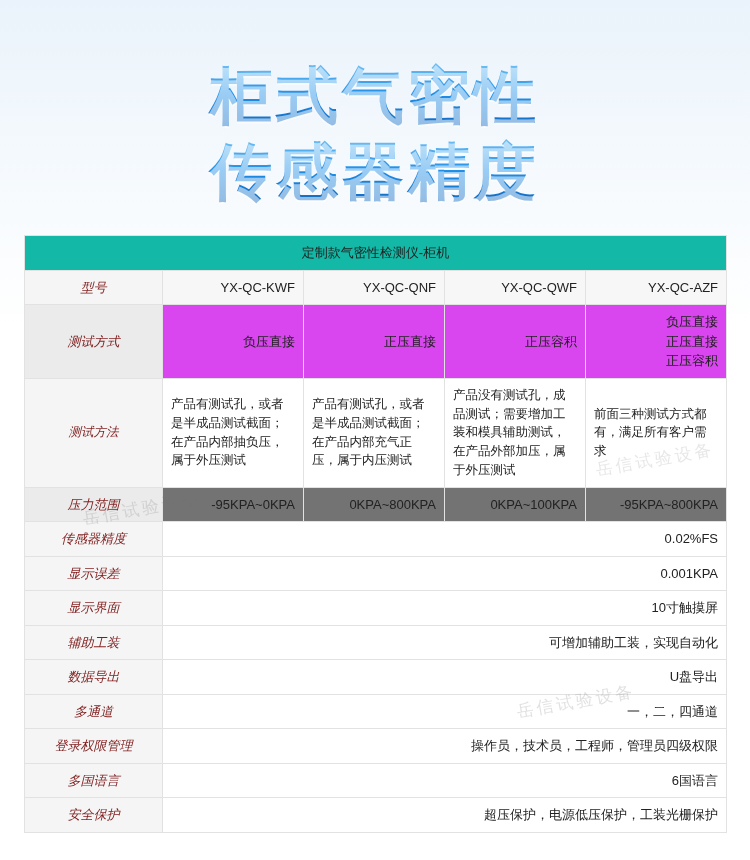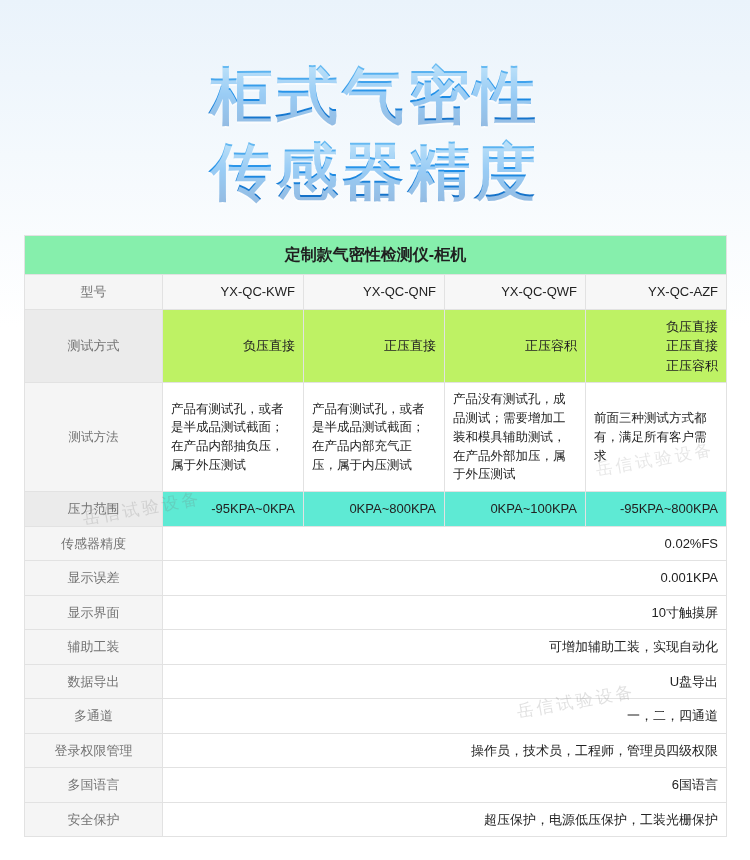--- a/index.html
+++ b/index.html
@@ -44,50 +44,51 @@
     font-size: 13px;
     color: #222;
   }
   table.spec td {
     border: 1px solid #e2e2e2;
     padding: 7px 8px;
     vertical-align: middle;
     line-height: 1.5;
   }
   .title-row td {
-    background: #86efac;
+    background: #14b8a6;
     text-align: center;
-    font-weight: bold;
-    font-size: 16px;
+    font-weight: normal;
+    font-size: 13px;
     padding: 9px 8px;
     color: #1f1f1f;
   }
   .label-cell {
     width: 138px;
     text-align: center;
     background: #f5f5f5;
-    color: #737373;
+    color: #7f1d1d;
+    font-style: italic;
   }
   .label-cell.shaded {
     background: #ebebeb;
   }
   .val-center {
     text-align: right;
   }
   .val-left {
     text-align: left;
   }
   .row-shaded td {
-    background: #5eead4;
+    background: #737373;
   }
   .model-row td.val-center {
     background: #f7f7f7;
   }
   .mode-row td.val-center {
-    background: #bef264;
+    background: #d946ef;
   }
   .method-row td {
     font-size: 12.5px;
     vertical-align: top;
     padding-top: 9px;
   }
 
   .watermark {
     position: absolute;
     color: rgba(120,120,120,0.22);

